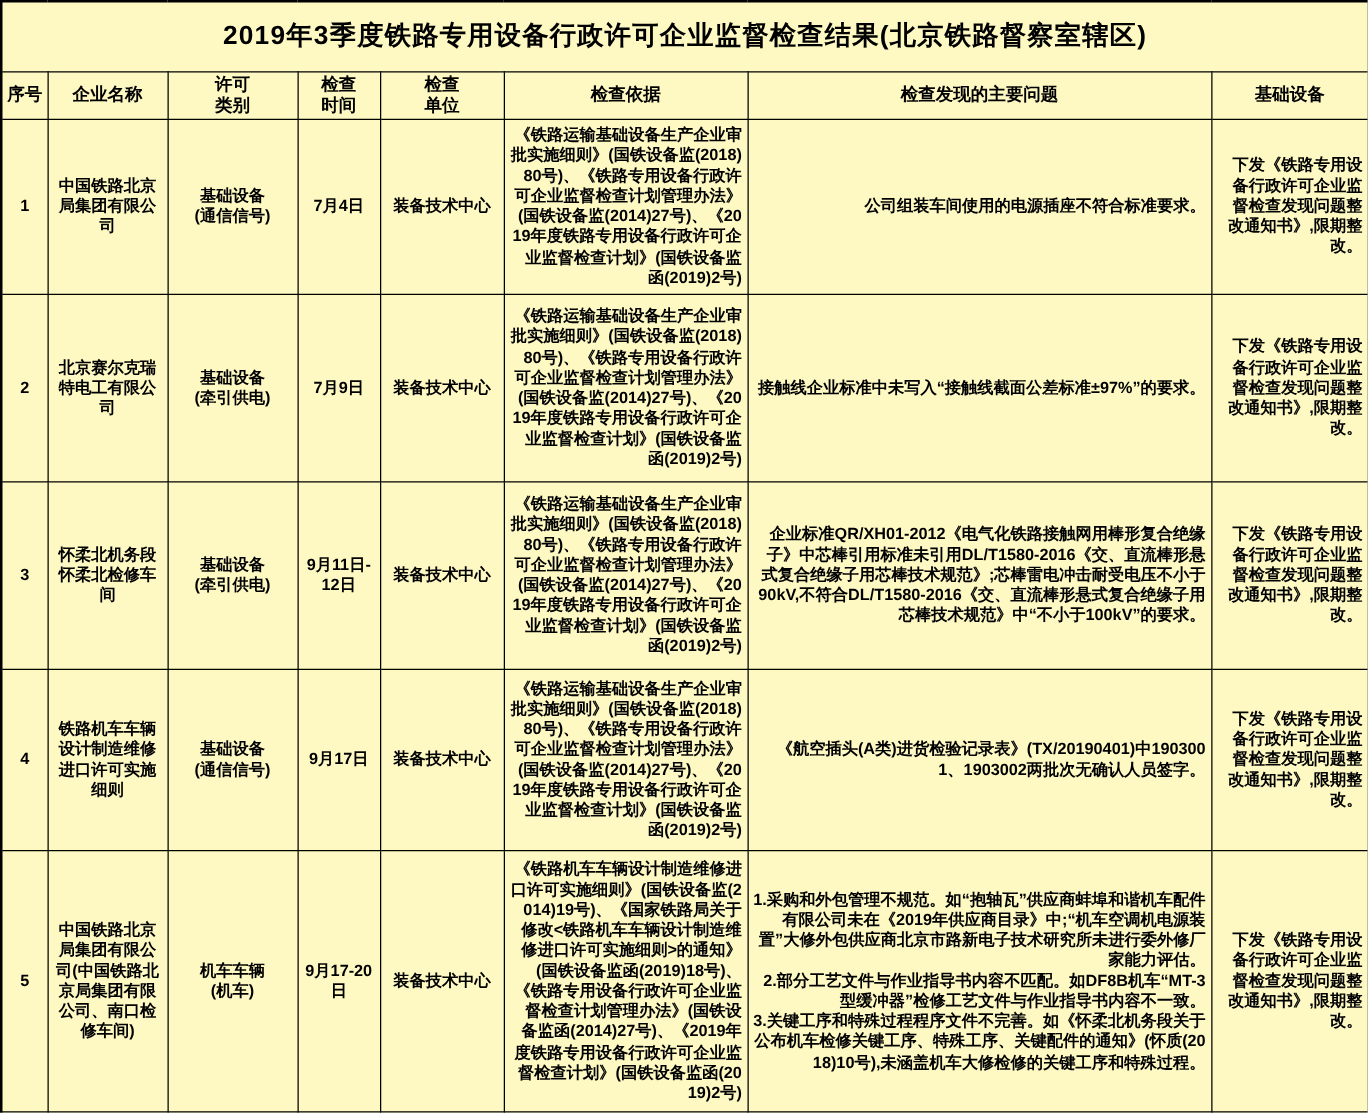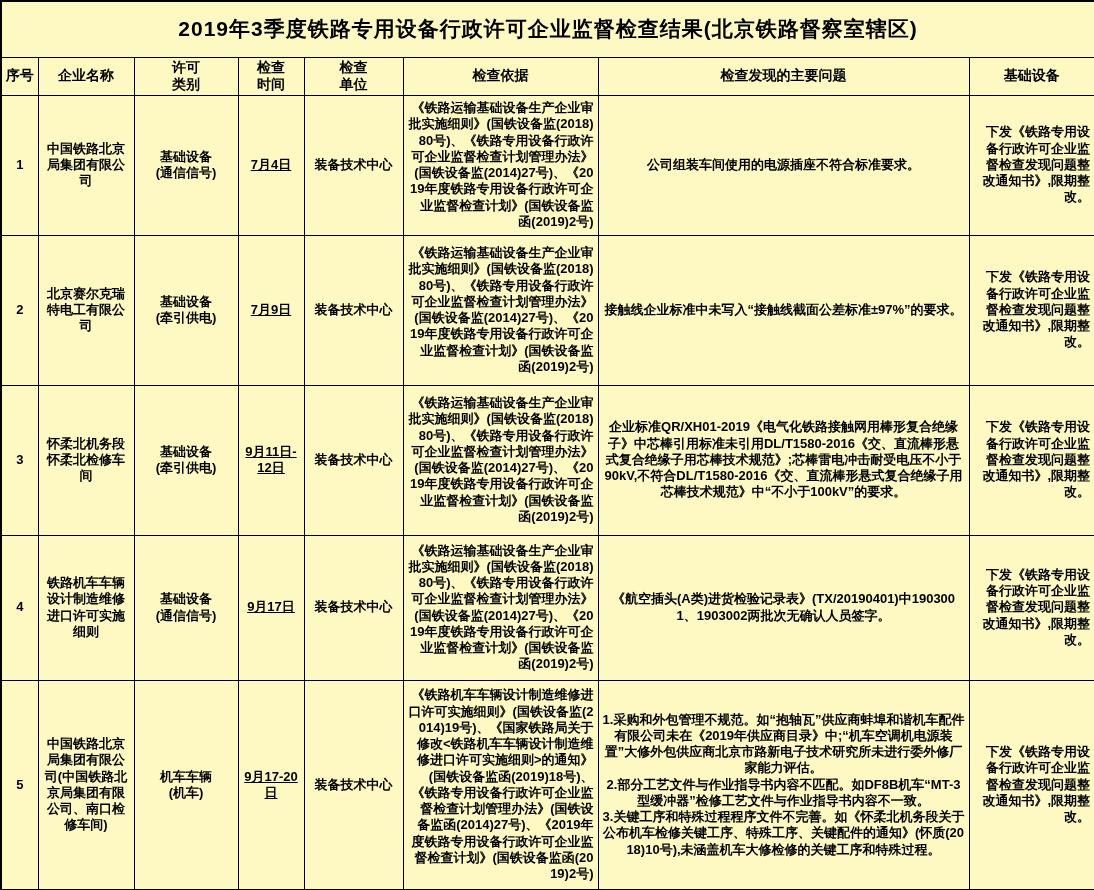--- a/index.html
+++ b/index.html
@@ -29,23 +29,23 @@
     letter-spacing:1px;
     border-bottom:1px solid #000;
   }
   tr.header-row th {
     text-align:center;
     font-size:14px;
     white-space:pre-line;
     padding:1px 2px;
   }
   td.c-center { text-align:center; white-space:pre-line; }
-  td.c-date   { text-align:center; white-space:pre-line; padding:2px 1px;text-decoration:underline; }
+  td.c-date   { text-align:center; white-space:pre-line; padding:2px 1px; }
   td.c-basis  { text-align:right; }
-  td.c-issues { text-align:center; white-space:pre-line;margin-left:46px; }
+  td.c-issues { text-align:right; white-space:pre-line;margin-left:46px; }
   td.c-measures { text-align:right;margin-left:16px; }
 </style>
 </head>
 <body>
 
 <div class="page">
   <table class="report">
     <colgroup>
       <col style="width:37px">
       <col style="width:96px">
@@ -102,21 +102,21 @@
 
     <tr style="height:150px">
       <td class="c-center">3</td>
       <td class="c-center">怀柔北机务段怀柔北检修车间</td>
       <td class="c-center">基础设备
 (牵引供电)</td>
       <td class="c-date">9月11日-
 12日</td>
       <td class="c-center">装备技术中心</td>
       <td class="c-basis">《铁路运输基础设备生产企业审批实施细则》(国铁设备监(2018)80号)、《铁路专用设备行政许可企业监督检查计划管理办法》(国铁设备监(2014)27号)、《2019年度铁路专用设备行政许可企业监督检查计划》(国铁设备监函(2019)2号)</td>
-      <td class="c-issues">企业标准QR/XH01-2019《电气化铁路接触网用棒形复合绝缘子》中芯棒引用标准未引用DL/T1580-2016《交、直流棒形悬式复合绝缘子用芯棒技术规范》;芯棒雷电冲击耐受电压不小于90kV,不符合DL/T1580-2016《交、直流棒形悬式复合绝缘子用芯棒技术规范》中“不小于100kV”的要求。</td>
+      <td class="c-issues">企业标准QR/XH01-2012《电气化铁路接触网用棒形复合绝缘子》中芯棒引用标准未引用DL/T1580-2016《交、直流棒形悬式复合绝缘子用芯棒技术规范》;芯棒雷电冲击耐受电压不小于90kV,不符合DL/T1580-2016《交、直流棒形悬式复合绝缘子用芯棒技术规范》中“不小于100kV”的要求。</td>
       <td class="c-measures">下发《铁路专用设备行政许可企业监督检查发现问题整改通知书》,限期整改。</td>
     </tr>
 
     <tr style="height:145px">
       <td class="c-center">4</td>
       <td class="c-center">铁路机车车辆设计制造维修进口许可实施细则</td>
       <td class="c-center">基础设备
 (通信信号)</td>
       <td class="c-date">9月17日</td>
       <td class="c-center">装备技术中心</td>

